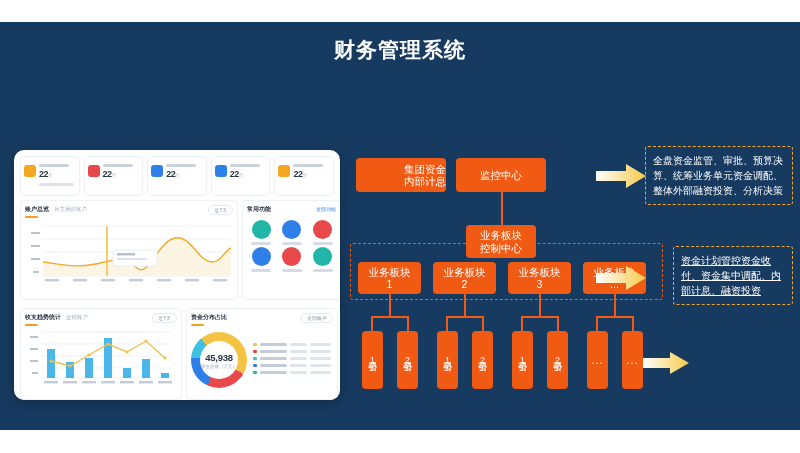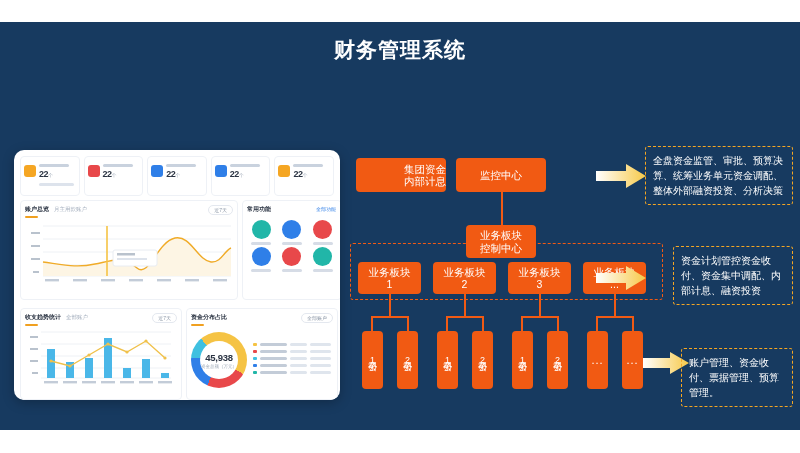--- a/index.html
+++ b/index.html
@@ -423,16 +423,15 @@
       <linearGradient id="ag3" x1="0" y1="0" x2="1" y2="0">
         <stop offset="0%" stop-color="#ffffff"></stop>
           <stop offset="100%" stop-color="#f7c948"></stop>
       </linearGradient>
     </defs>
     <path d="M0,6 L27,6 L27,0 L46,11 L27,22 L27,16 L0,16 Z" fill="url(#ag3)"></path>
   </svg>
 
   <div class="callout" style="left:645px; top:146px; width:148px;">全盘资金监管、审批、预算决算、统筹业务单元资金调配、整体外部融资投资、分析决策</div>
 
-  <div class="callout" style="left:673px; top:246px; width:120px;">资金计划管控资金收付、资金集中调配、内部计息、融资投资</div>
-
-  <div class="callout" style="left:681px; top:348px; width:112px;">账户管理、资金收付、票据管理、预算管理。</div>
+  <div class="callout" style="left:673px; top:246px; width:120px;text-decoration:underline;">资金计划管控资金收付、资金集中调配、内部计息、融资投资</div>
+
 </div>
 
 </body></html>

